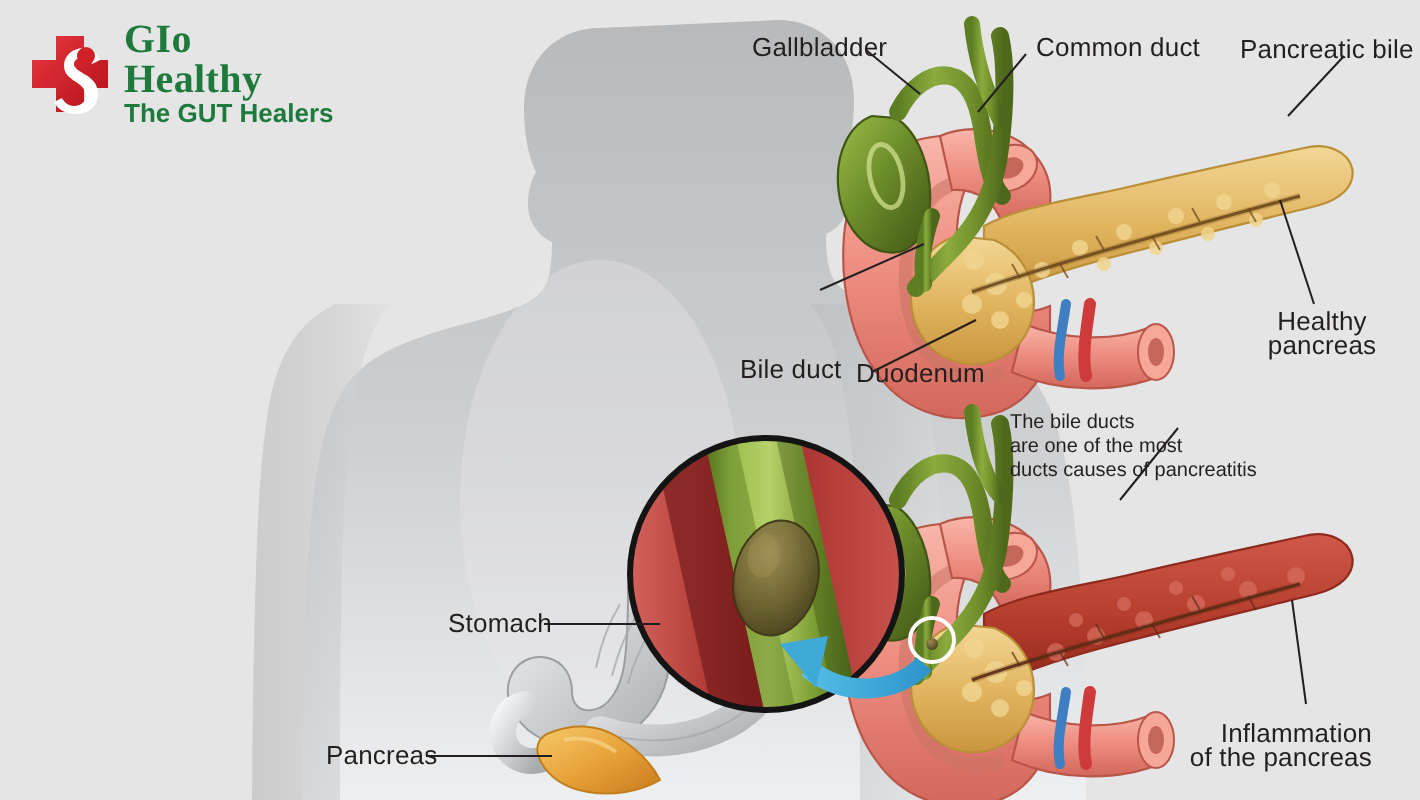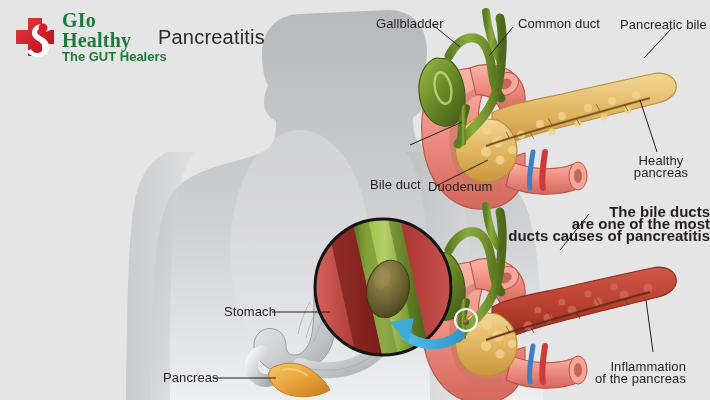--- a/index.html
+++ b/index.html
@@ -90,25 +90,25 @@
     white-space: nowrap;
     letter-spacing: .1px;
   }
   .label.center { text-align: center; }
 
   #callout-note {
     position: absolute;
     left: 505px;
     top: 206px;
     width: 205px;
-    text-align: right;
-    font-size: 15px;
+    text-align: left;
+    font-size: 10px;
     line-height: 11.8px;
     color: #231f20;
-    font-weight: 700;
+    font-weight: 400;
   }
   #callout-note span { display: block; }
 </style>
 </head>
 <body>
 
 <div id="canvas">
 
   <svg id="art" viewBox="0 0 710 400">
     <defs>
@@ -529,21 +529,20 @@
         c-2 -4 -5 -6 -8 -6 z"></path>
       <circle cx="31" cy="14" r="4.5" fill="#d11f27"></circle>
     </svg>
     <div id="logo-text">
       <div class="logo-line">GIo</div>
       <div class="logo-line">Healthy</div>
       <div id="logo-tagline">The GUT Healers</div>
     </div>
   </div>
 
-  <div id="page-title">Pancreatitis</div>
 
   <div class="label" style="left:376px; top:18px;">Gallbladder</div>
 
   <div class="label" style="left:518px; top:18px;">Common duct</div>
 
   <div class="label" style="left:620px; top:19px;">Pancreatic bile</div>
 
   <div class="label" style="left:370px; top:139px;margin-top:40px;">Bile duct</div>
 
   <div class="label" style="left:388px; top:181px;margin-left:40px;">Duodenum</div>

